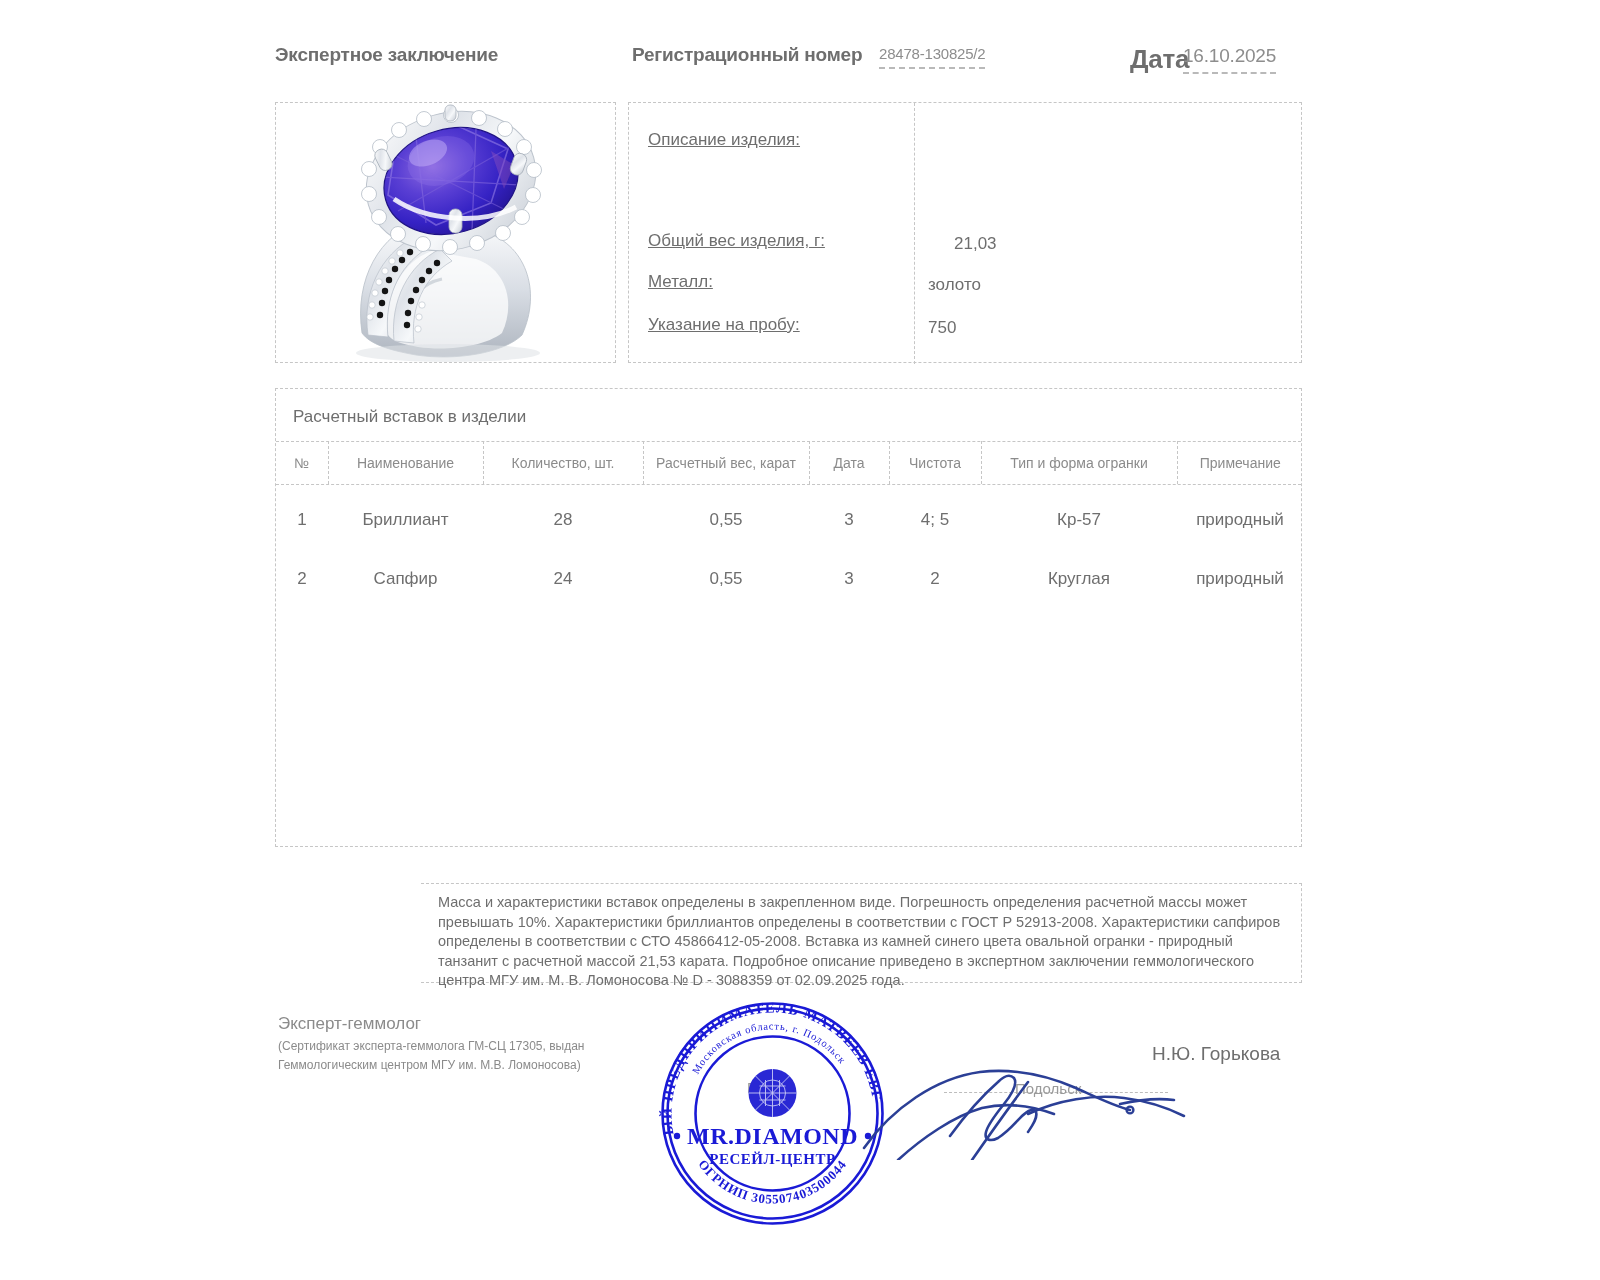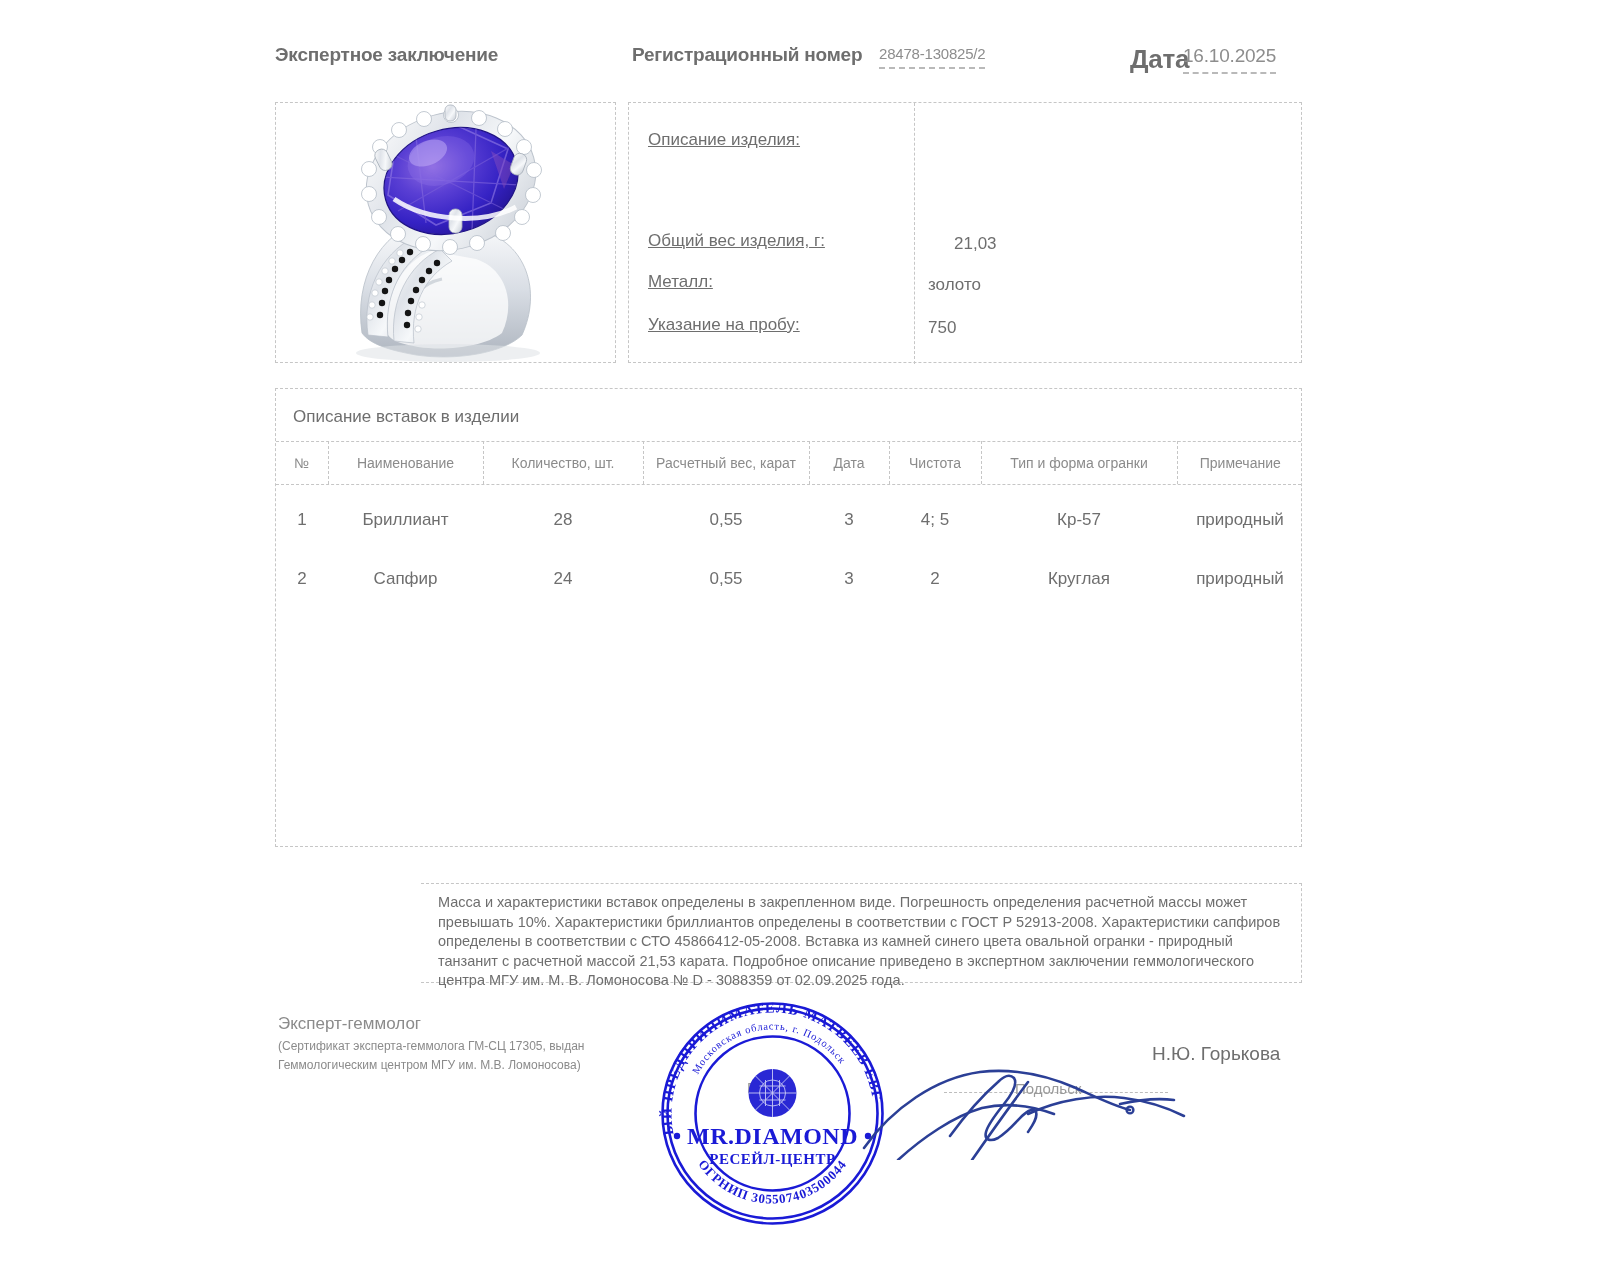--- a/index.html
+++ b/index.html
@@ -415,21 +415,21 @@
     <div class="desc-value" style="left:299px; top:128px;margin-left:26px;">21,03</div>
 
     <div class="desc-label" style="left:19px; top:169px;">Металл:</div>
     <div class="desc-value" style="left:299px; top:169px;">золото</div>
 
     <div class="desc-label" style="left:19px; top:212px;">Указание на пробу:</div>
     <div class="desc-value" style="left:299px; top:212px;">750</div>
   </div>
 
   <div class="inserts-box">
-    <div class="inserts-title">Описание вставок в изделии</div>
+    <div class="inserts-title">Расчетный вставок в изделии</div>
     <div class="tbl-head-line-top"></div>
     <div class="tbl-head-line-bottom"></div>
 
     <table class="tbl-table">
       <colgroup>
         <col style="width:52px">
           <col style="width:155px">
           <col style="width:160px">
         <col style="width:166px">
           <col style="width:80px">

